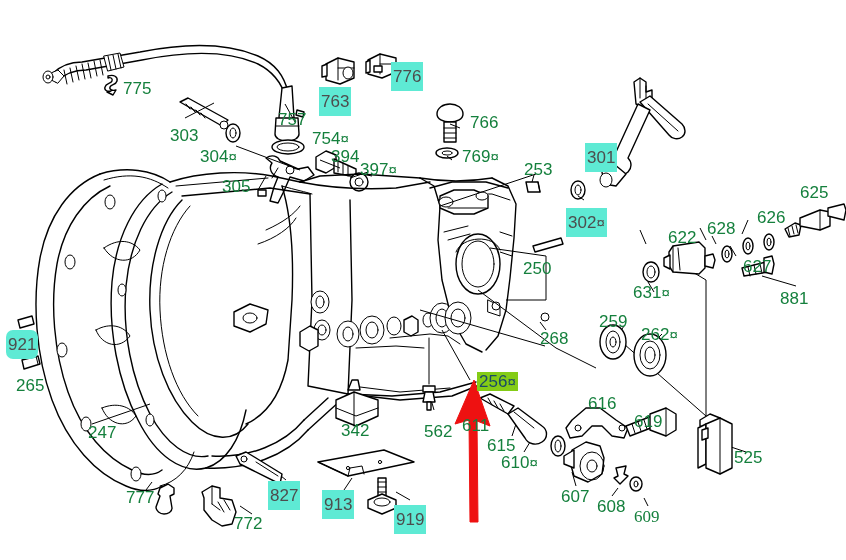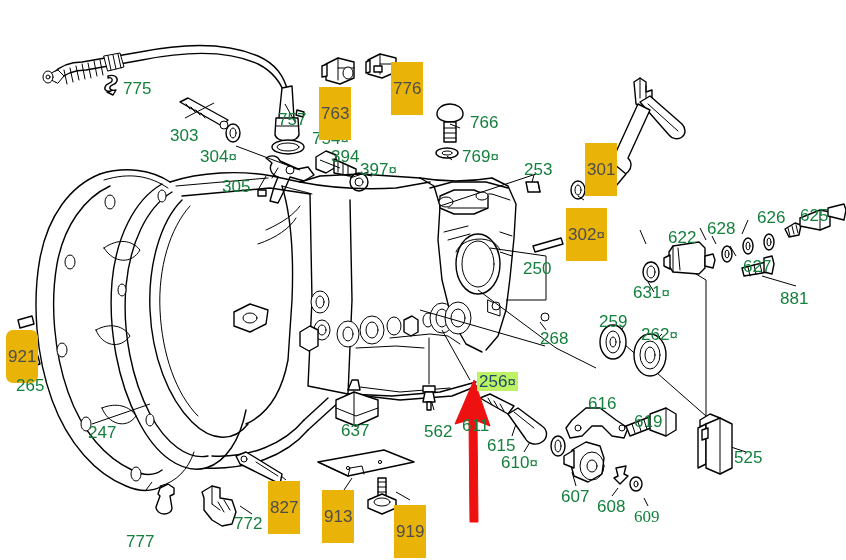--- a/index.html
+++ b/index.html
@@ -4,22 +4,22 @@
 <title>Transmission Parts Diagram</title>
 <style>
   html,body{margin:0;padding:0;background:#ffffff;}
   body{width:846px;height:560px;overflow:hidden;
        font-family:"Liberation Sans",sans-serif;}
   #stage{position:relative;width:846px;height:560px;background:#fff;}
   #art{position:absolute;left:0;top:0;width:846px;height:560px;}
   .lbl{position:absolute;font-family:"Liberation Sans",sans-serif;
        font-size:17px;line-height:17px;color:#15803d;white-space:nowrap;
        letter-spacing:0px;}
-  .lbl.hl-gray{background:#eab308;color:#4d4d4d;padding:18px 2px;}
-  .lbl.hl-cyan{background:#bef264;color:#1a4a66;padding:1px 2px;}
+  .lbl.hl-gray{background:#5eead4;color:#4d4d4d;padding:6px 2px;}
+  .lbl.hl-cyan{background:#84cc16;color:#1a4a66;padding:1px 2px;}
   .lbl .sq{font-size:15px;}
 </style>
 </head>
 <body>
 
 <div id="stage">
 
   <svg id="art" viewBox="0 0 846 560" xmlns="http://www.w3.org/2000/svg">
     <defs>
       <style>
@@ -486,41 +486,41 @@
       <div class="lbl" style="left: 360px; top: 161px;"><span>397</span><span class="sq">¤</span></div>
       <div class="lbl" style="left: 470px; top: 114px;"><span>766</span></div>
       <div class="lbl" style="left: 462px; top: 148px;"><span>769</span><span class="sq">¤</span></div>
       <div class="lbl" style="left: 524px; top: 161px;"><span>253</span></div>
       <div class="lbl hl-gray" style="left: 585px; top: 143px;"><span>301</span></div>
       <div class="lbl hl-gray" style="left: 566px; top: 208px;"><span>302</span><span class="sq">¤</span></div>
       <div class="lbl" style="left: 523px; top: 260px;"><span>250</span></div>
       <div class="lbl" style="left: 668px; top: 229px;"><span>622</span></div>
       <div class="lbl" style="left: 707px; top: 220px;"><span>628</span></div>
       <div class="lbl" style="left: 757px; top: 209px;"><span>626</span></div>
-      <div class="lbl" style="left: 800px; top: 207px;"><span>625</span></div>
+      <div class="lbl" style="left: 800px; top: 184px;"><span>625</span></div>
       <div class="lbl" style="left: 743px; top: 258px;"><span>627</span></div>
       <div class="lbl" style="left: 633px; top: 284px;"><span>631</span><span class="sq">¤</span></div>
       <div class="lbl" style="left: 780px; top: 290px;"><span>881</span></div>
       <div class="lbl" style="left: 540px; top: 330px;"><span>268</span></div>
       <div class="lbl" style="left: 599px; top: 313px;"><span>259</span></div>
       <div class="lbl" style="left: 641px; top: 326px;"><span>262</span><span class="sq">¤</span></div>
       <div class="lbl hl-gray" style="left: 6px; top: 330px; border-radius: 7px;"><span>921</span></div>
       <div class="lbl" style="left: 16px; top: 377px;"><span>265</span></div>
       <div class="lbl" style="left: 52px; top: 424px; margin-left: 36px;"><span>247</span></div>
-      <div class="lbl" style="left: 341px; top: 422px;"><span>637</span></div>
+      <div class="lbl" style="left: 341px; top: 422px;"><span>342</span></div>
       <div class="lbl" style="left: 424px; top: 423px;"><span>562</span></div>
       <div class="lbl hl-cyan" style="left: 477px; top: 372px;"><span>256</span><span class="sq">¤</span></div>
       <div class="lbl" style="left: 462px; top: 417px;"><span>611</span></div>
       <div class="lbl" style="left: 487px; top: 437px;"><span>615</span></div>
       <div class="lbl" style="left: 501px; top: 454px;"><span>610</span><span class="sq">¤</span></div>
       <div class="lbl" style="left: 588px; top: 395px;"><span>616</span></div>
       <div class="lbl" style="left: 634px; top: 413px;"><span>619</span></div>
       <div class="lbl" style="left: 561px; top: 488px;"><span>607</span></div>
       <div class="lbl" style="left: 597px; top: 498px;"><span>608</span></div>
       <div class="lbl" style="left: 634px; top: 508px; font-family: Liberation Serif, serif;"><span>609</span></div>
       <div class="lbl" style="left: 734px; top: 449px;"><span>525</span></div>
-      <div class="lbl" style="left: 126px; top: 489px; margin-top: 44px;"><span>777</span></div>
+      <div class="lbl" style="left: 126px; top: 489px;"><span>777</span></div>
       <div class="lbl hl-gray" style="left: 268px; top: 481px;"><span>827</span></div>
       <div class="lbl hl-gray" style="left: 322px; top: 490px;"><span>913</span></div>
       <div class="lbl hl-gray" style="left: 394px; top: 505px;"><span>919</span></div>
       <div class="lbl" style="left: 234px; top: 515px;"><span>772</span></div>
     </div>
 </div>
 
 </body></html>

